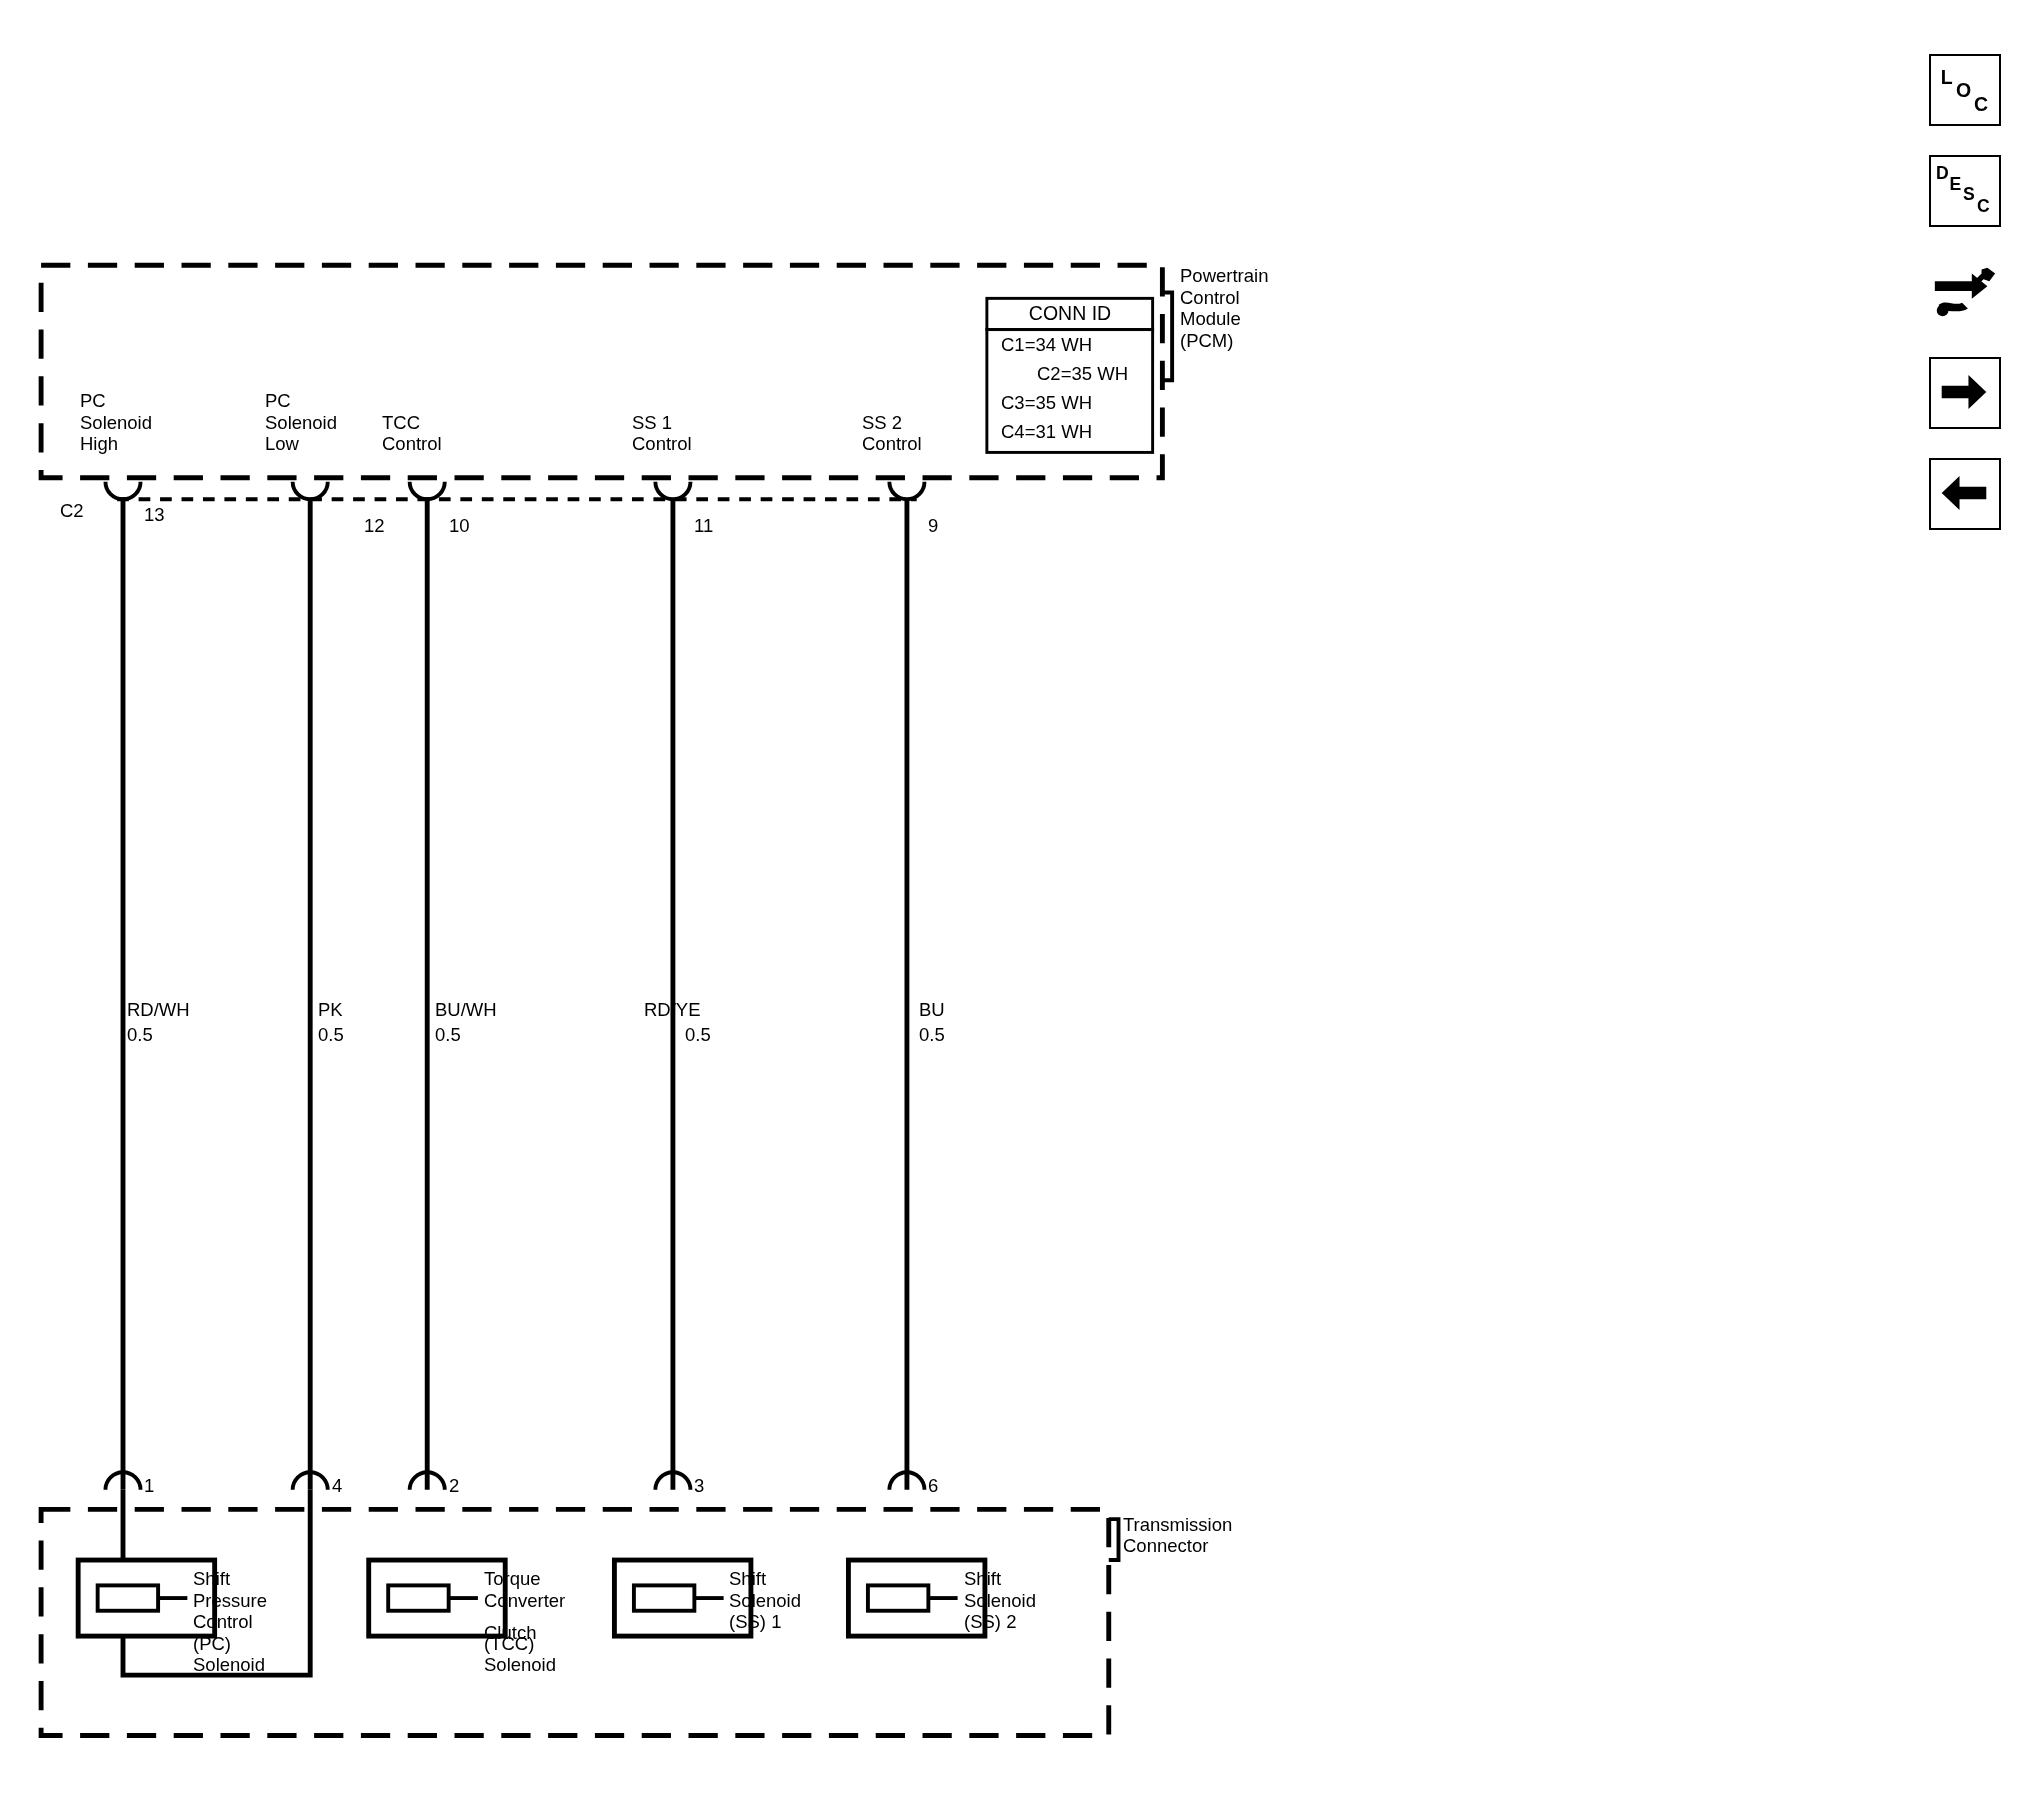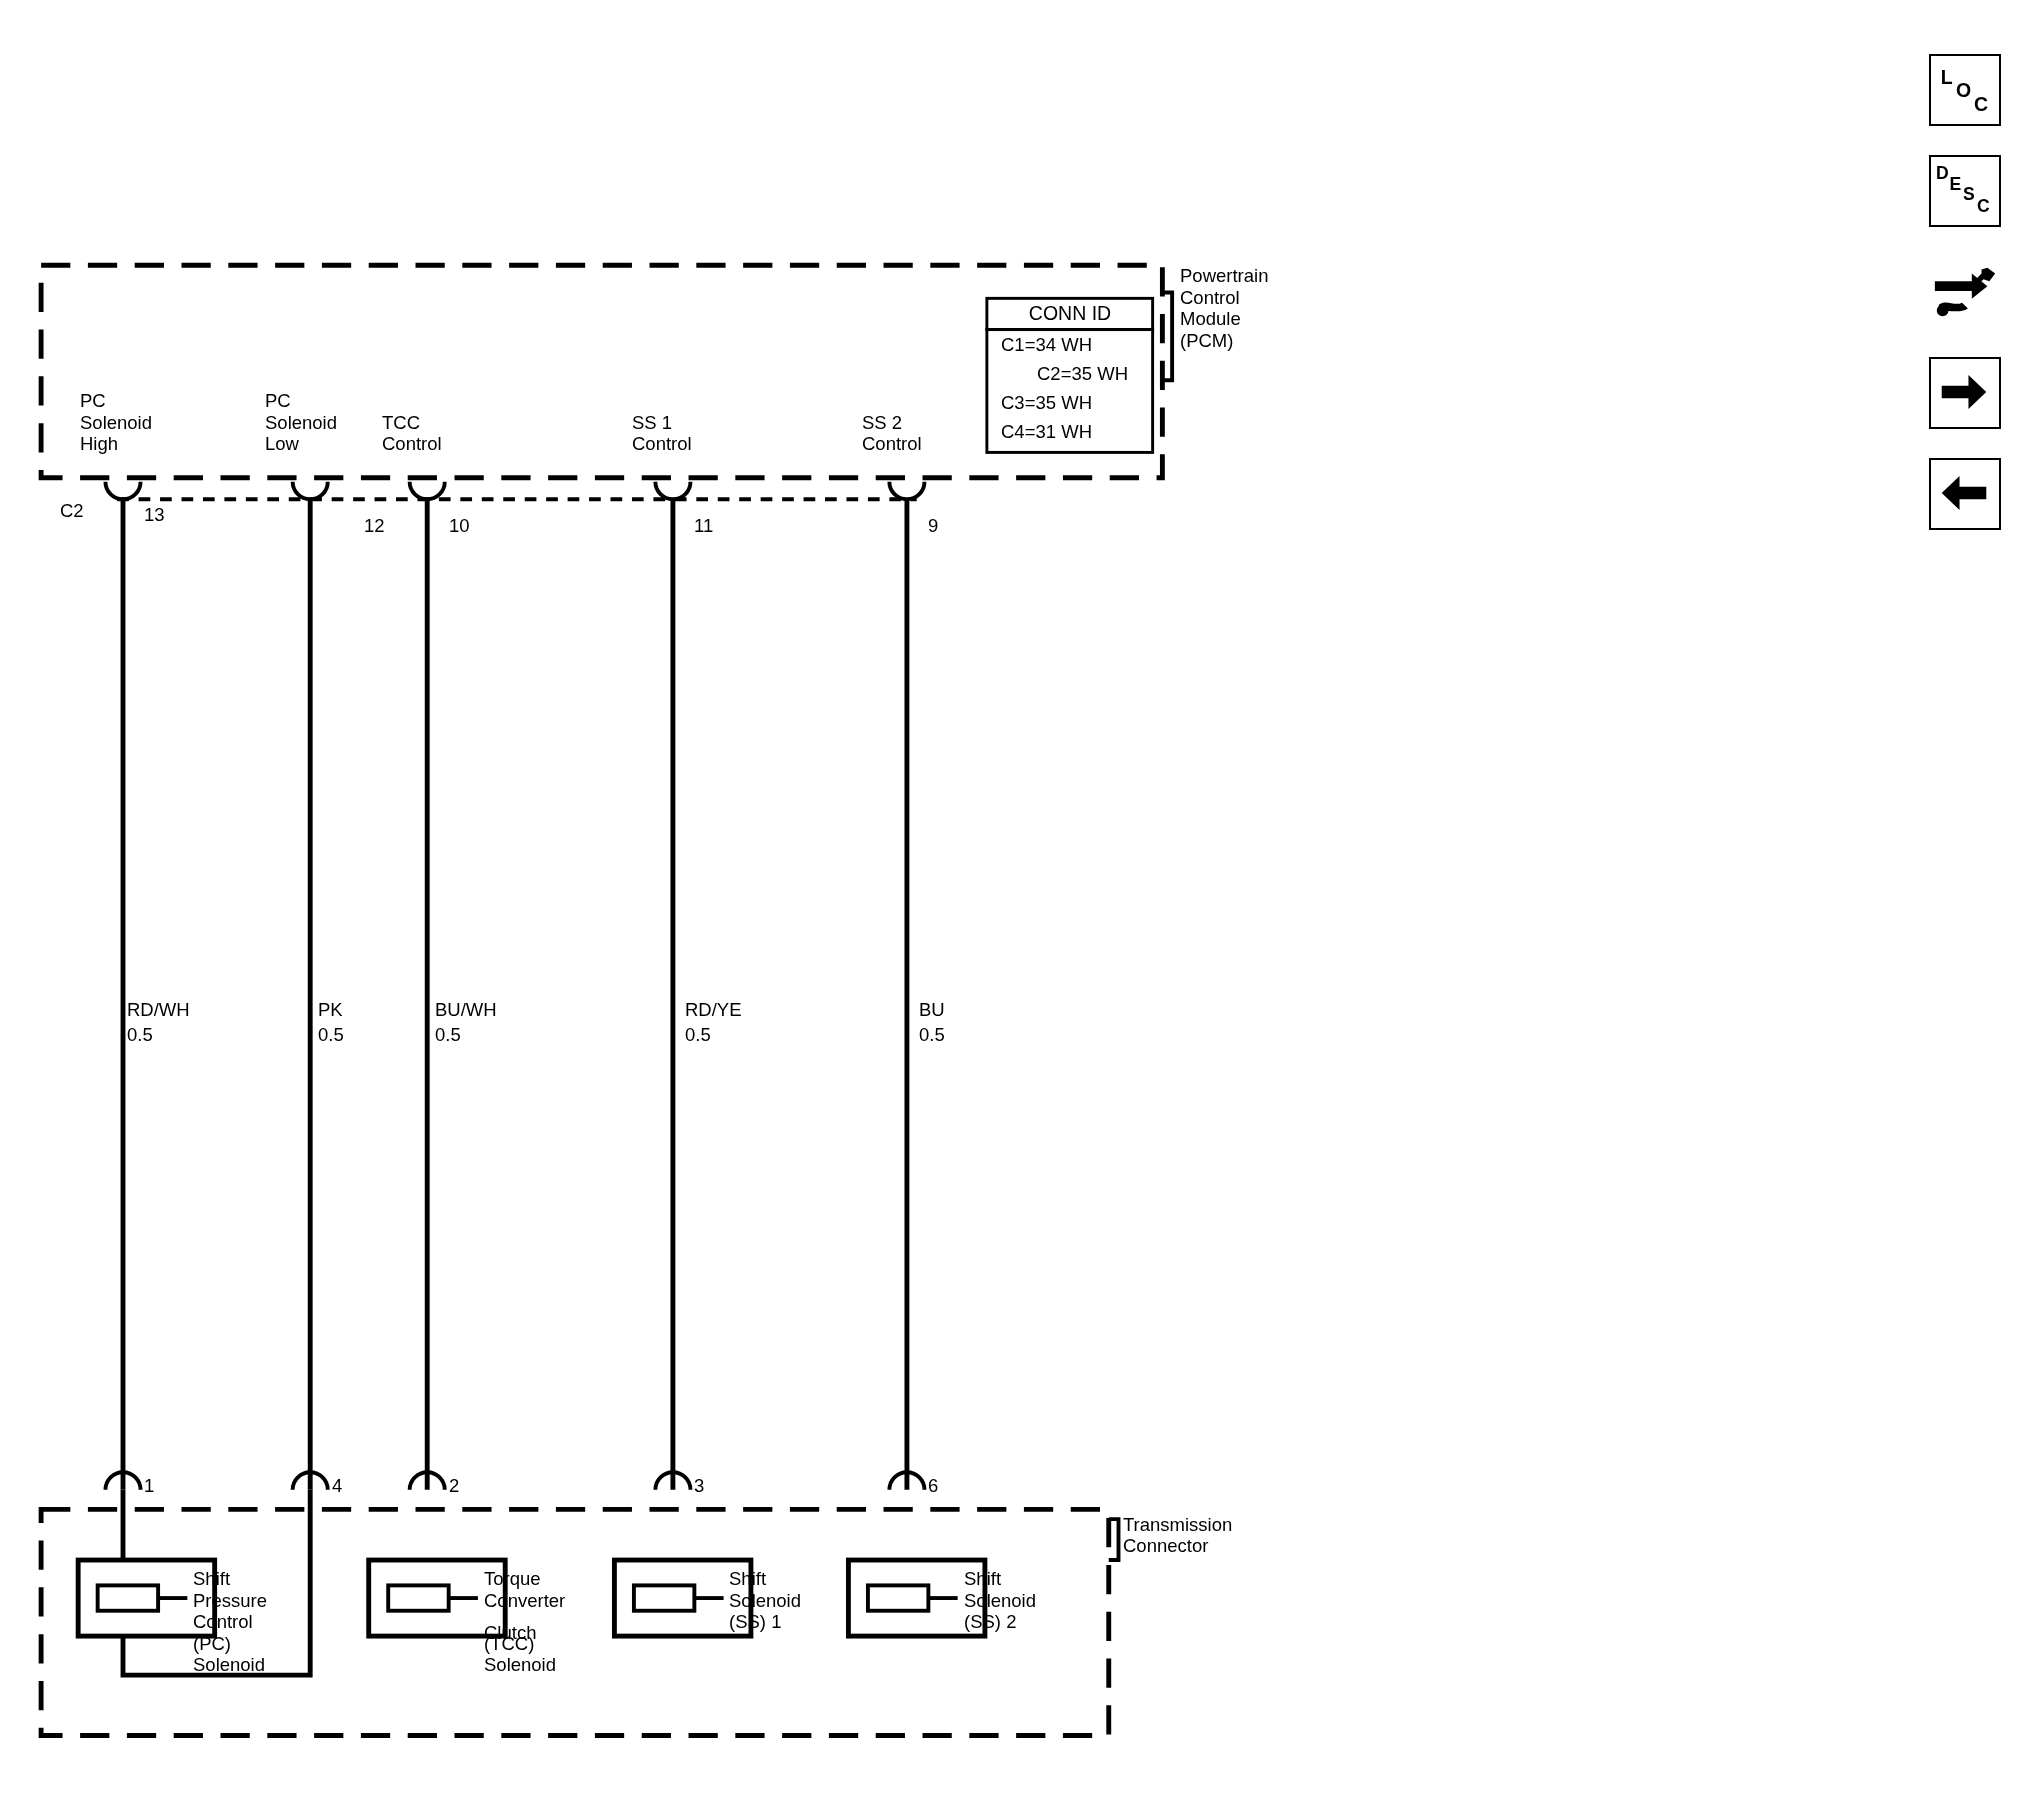--- a/index.html
+++ b/index.html
@@ -172,21 +172,21 @@
 
   <div class="txt" style="left:127px; top:999px;">RD/WH</div>
   <div class="txt" style="left:127px; top:1024px;">0.5</div>
 
   <div class="txt" style="left:318px; top:999px;">PK</div>
   <div class="txt" style="left:318px; top:1024px;">0.5</div>
 
   <div class="txt" style="left:435px; top:999px;">BU/WH</div>
   <div class="txt" style="left:435px; top:1024px;">0.5</div>
 
-  <div class="txt" style="left:685px; top:999px;">RD/YE</div>
+  <div class="txt" style="left:644px; top:999px;">RD/YE</div>
   <div class="txt" style="left:685px; top:1024px;">0.5</div>
 
   <div class="txt" style="left:919px; top:999px;">BU</div>
   <div class="txt" style="left:919px; top:1024px;">0.5</div>
 
   <div class="txt pin" style="left:144px; top:1475px;">1</div>
   <div class="txt pin" style="left:332px; top:1475px;">4</div>
   <div class="txt pin" style="left:449px; top:1475px;">2</div>
   <div class="txt pin" style="left:694px; top:1475px;">3</div>
   <div class="txt pin" style="left:928px; top:1475px;">6</div>

